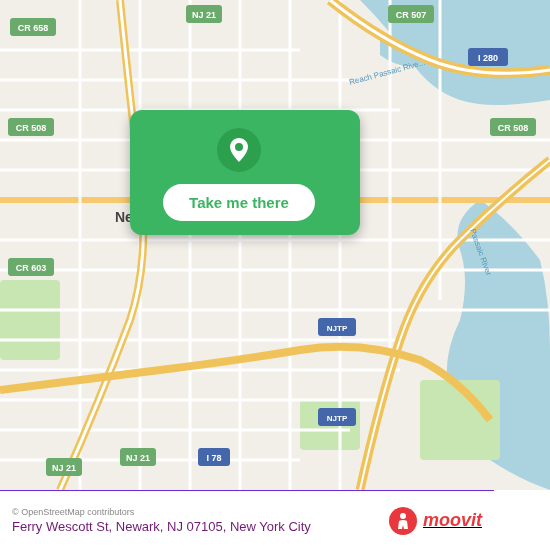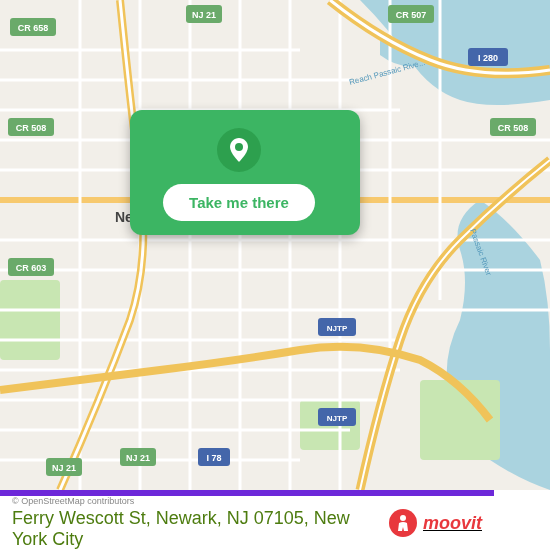--- a/index.html
+++ b/index.html
@@ -60,37 +60,37 @@
     }
 
     #footer {
       width: 494px;
       height: 60px;
       background-color: white;
       display: flex;
       align-items: center;
       justify-content: space-between;
       padding: 0 12px;
-      border-top: 6px solid #6d28d9;
+      border-top: 1px solid #6d28d9;
     }
 
     #footer-left {
       display: flex;
       flex-direction: column;
       gap: 2px;
     }
 
     #osm-credit {
       font-size: 9px;
       color: #888;
     }
 
     #address-text {
-      font-size: 18px;
-      color: #4d7c0f;
+      font-size: 13px;
+      color: #701a75;
       font-weight: 500;
     }
 
     #moovit-logo {
       display: flex;
       align-items: center;
       gap: 6px;
       text-decoration: underline;
     }
 

